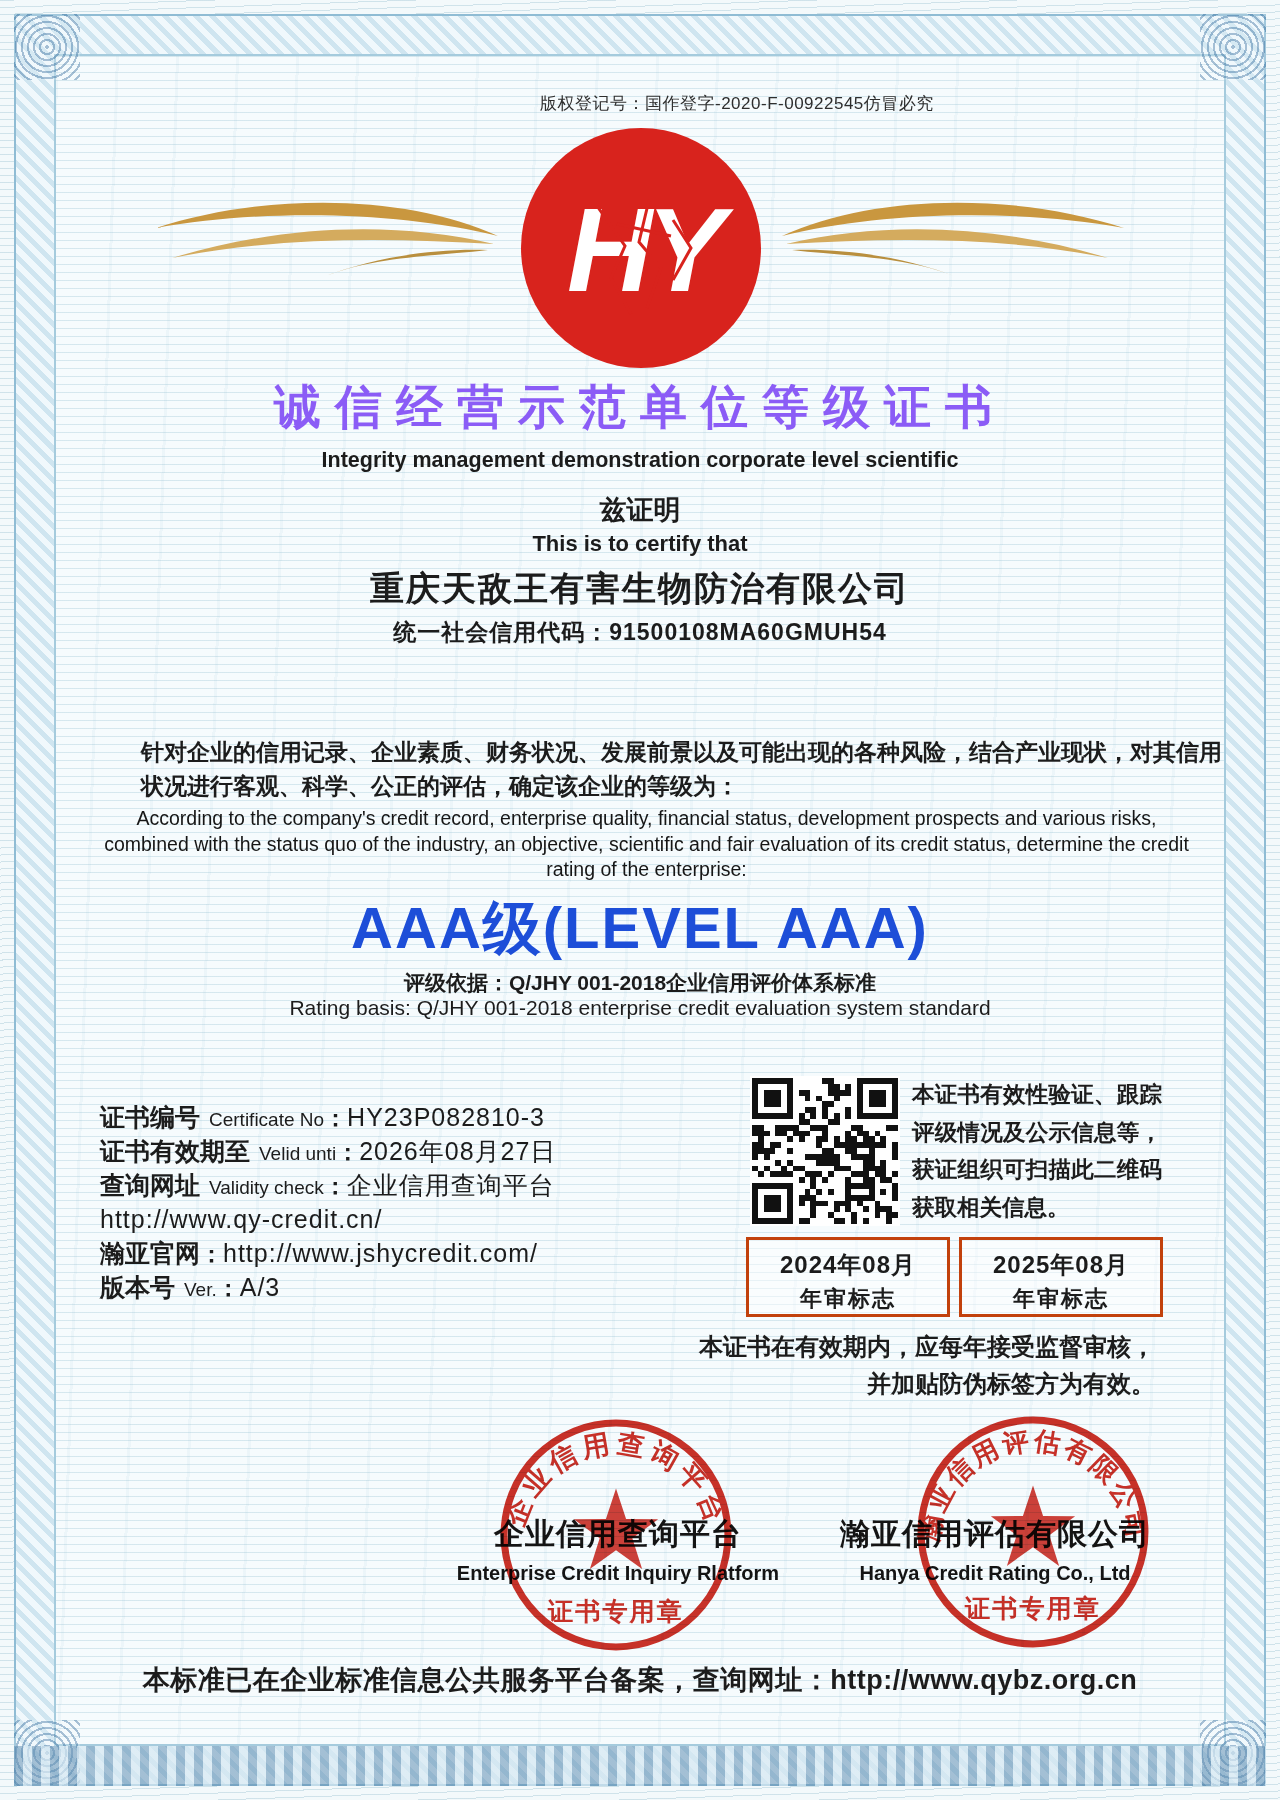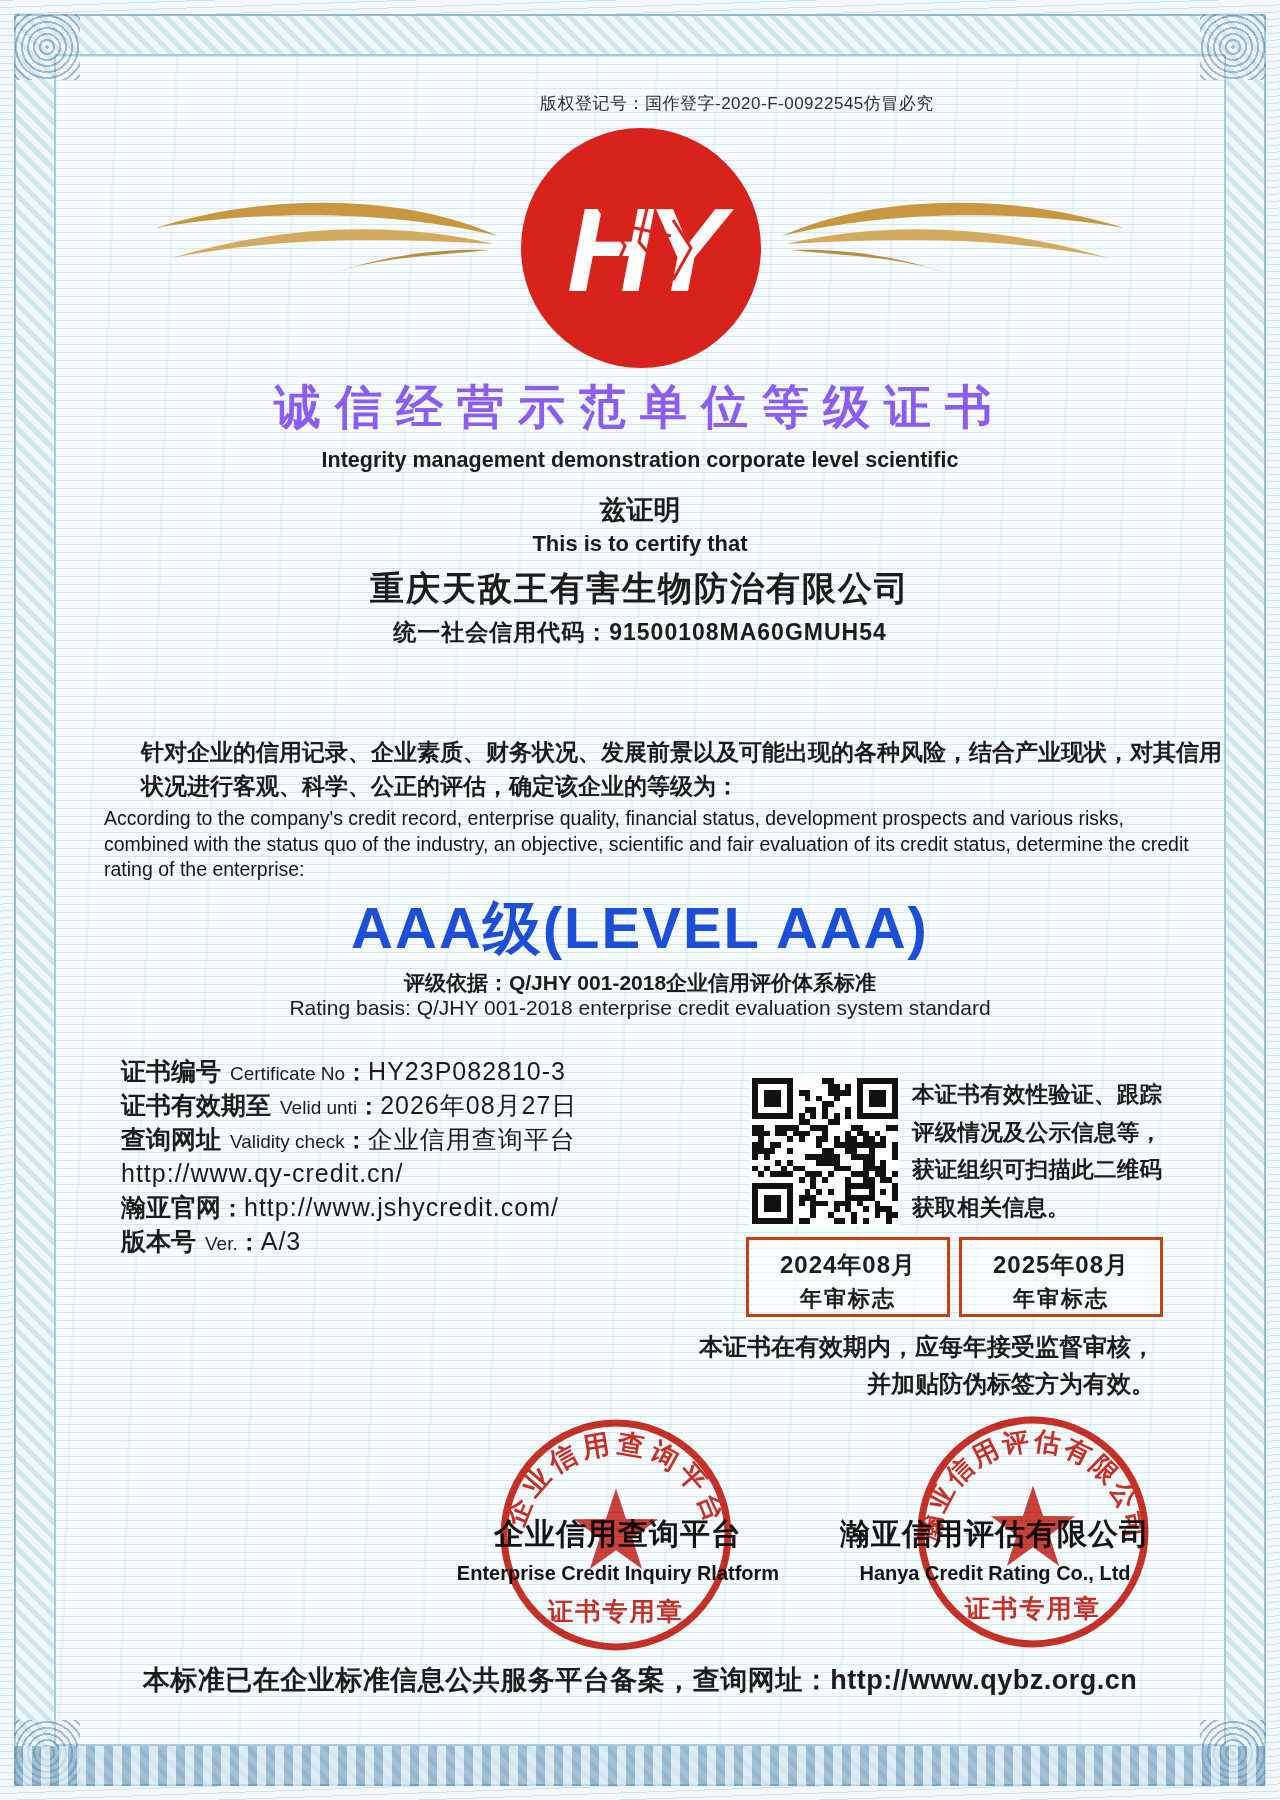--- a/index.html
+++ b/index.html
@@ -35,27 +35,27 @@
 
   .title-zh{top:376px;font-size:47px;font-weight:700;letter-spacing:14px;color:#8b5cf6;}
   .title-en{top:448px;font-size:21.5px;font-weight:600;}
   .certify-zh{top:492px;font-size:27px;font-weight:600;}
   .certify-en{top:531px;font-size:22px;font-weight:600;}
   .company{top:566px;font-size:34px;font-weight:800;letter-spacing:2px;}
   .credit{top:617px;font-size:23px;font-weight:600;letter-spacing:1px;}
   .address{top:649px;font-size:23px;font-weight:600;letter-spacing:1px;}
 
   .intro-zh{left:96px;width:1082px;top:735px;font-size:23px;font-weight:600;line-height:34px;text-align:left;margin-left:45px;}
-  .intro-en{left:104px;width:1085px;top:806px;font-size:19.5px;line-height:25.5px;text-align:left;color:#161616;}
+  .intro-en{left:104px;width:1085px;top:806px;font-size:19.5px;line-height:25.5px;text-align:center;color:#161616;}
 
   .rating{top:890px;font-size:58px;font-weight:800;color:#1d4ed8;letter-spacing:2px;}
   .basis-zh{top:969px;font-size:21px;font-weight:600;}
   .basis-en{top:996px;font-size:21px;}
 
-  .details{left:100px;top:1054px;margin-left:21px;}
+  .details{left:100px;top:1100px;}
   .d-line{height:34px;line-height:34px;white-space:nowrap;}
   .d-zh{font-size:25px;font-weight:600;}
   .d-en{font-size:19px;margin-left:9px;}
   .d-en:empty{margin-left:0;}
   .d-sep{font-size:23px;font-weight:600;}
   .d-val{font-size:25px;letter-spacing:1px;}
 
   .qr{left:750px;top:1076px;width:150px;height:150px;background:#fff;padding:2px;box-sizing:border-box;}
   .qr svg{width:100%;height:100%;display:block;}
   .qr-note{left:912px;top:1076px;width:250px;font-size:22.5px;line-height:37.5px;font-weight:600;text-align:justify;}

